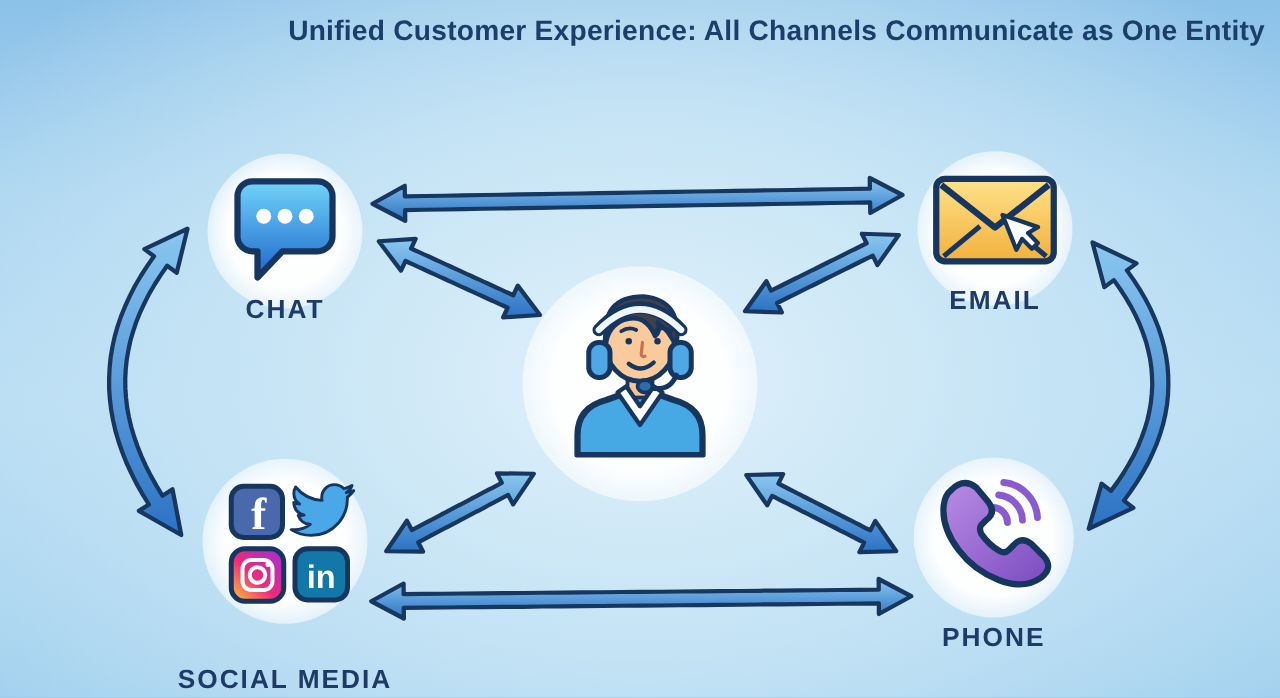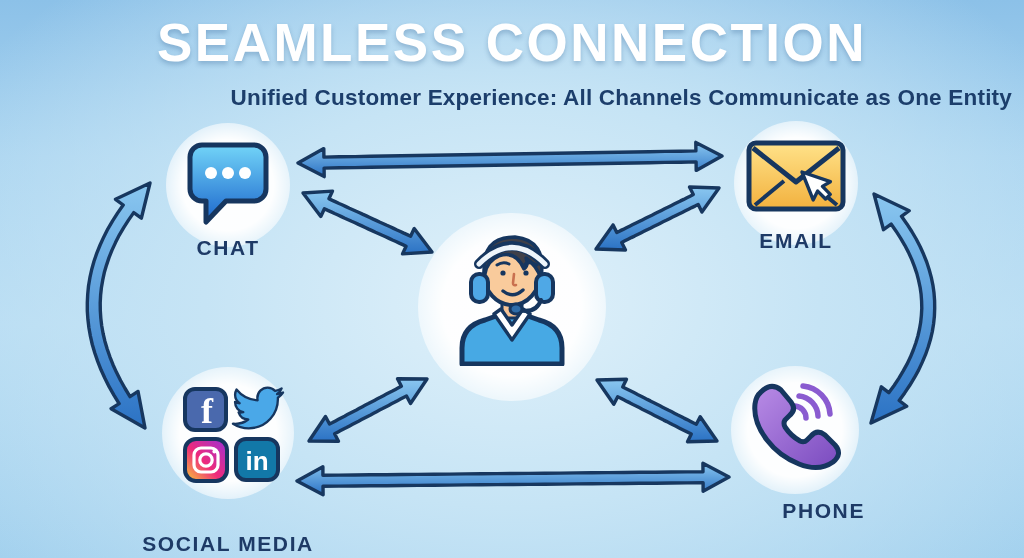--- a/index.html
+++ b/index.html
@@ -42,29 +42,28 @@
   .tile-instagram{left:182px;top:436px;width:48px;height:48px;}
   .tile-linkedin{left:233px;top:436px;width:48px;height:47px;}
   .label{
     position:absolute;z-index:3;text-align:center;
     color:#1e3a66;font-weight:700;font-size:21px;letter-spacing:1.6px;
   }
   .label-chat{left:158px;top:236px;width:140px;}
   .label-email{left:726px;top:229px;width:140px;}
   .label-customer{left:427px;top:366px;width:170px;font-size:22px;}
   .label-social{left:118px;top:499px;width:220px;margin-top:33px;}
-  .label-phone{left:725px;top:499px;width:140px;text-align:right;}
+  .label-phone{left:725px;top:499px;width:140px;}
 </style>
 </head>
 <body>
 
 <div class="canvas">
 
   <header>
-    <h1 class="title">SEAMLESS CONNECTION</h1>
     <p class="subtitle">Unified Customer Experience: All Channels Communicate as One Entity</p>
   </header>
 
   <div class="glow glow-chat"></div>
   <div class="glow glow-email"></div>
   <div class="glow glow-customer"></div>
   <div class="glow glow-social"></div>
   <div class="glow glow-phone"></div>
 
   <svg id="arrows-svg" viewBox="0 0 1024 558">

